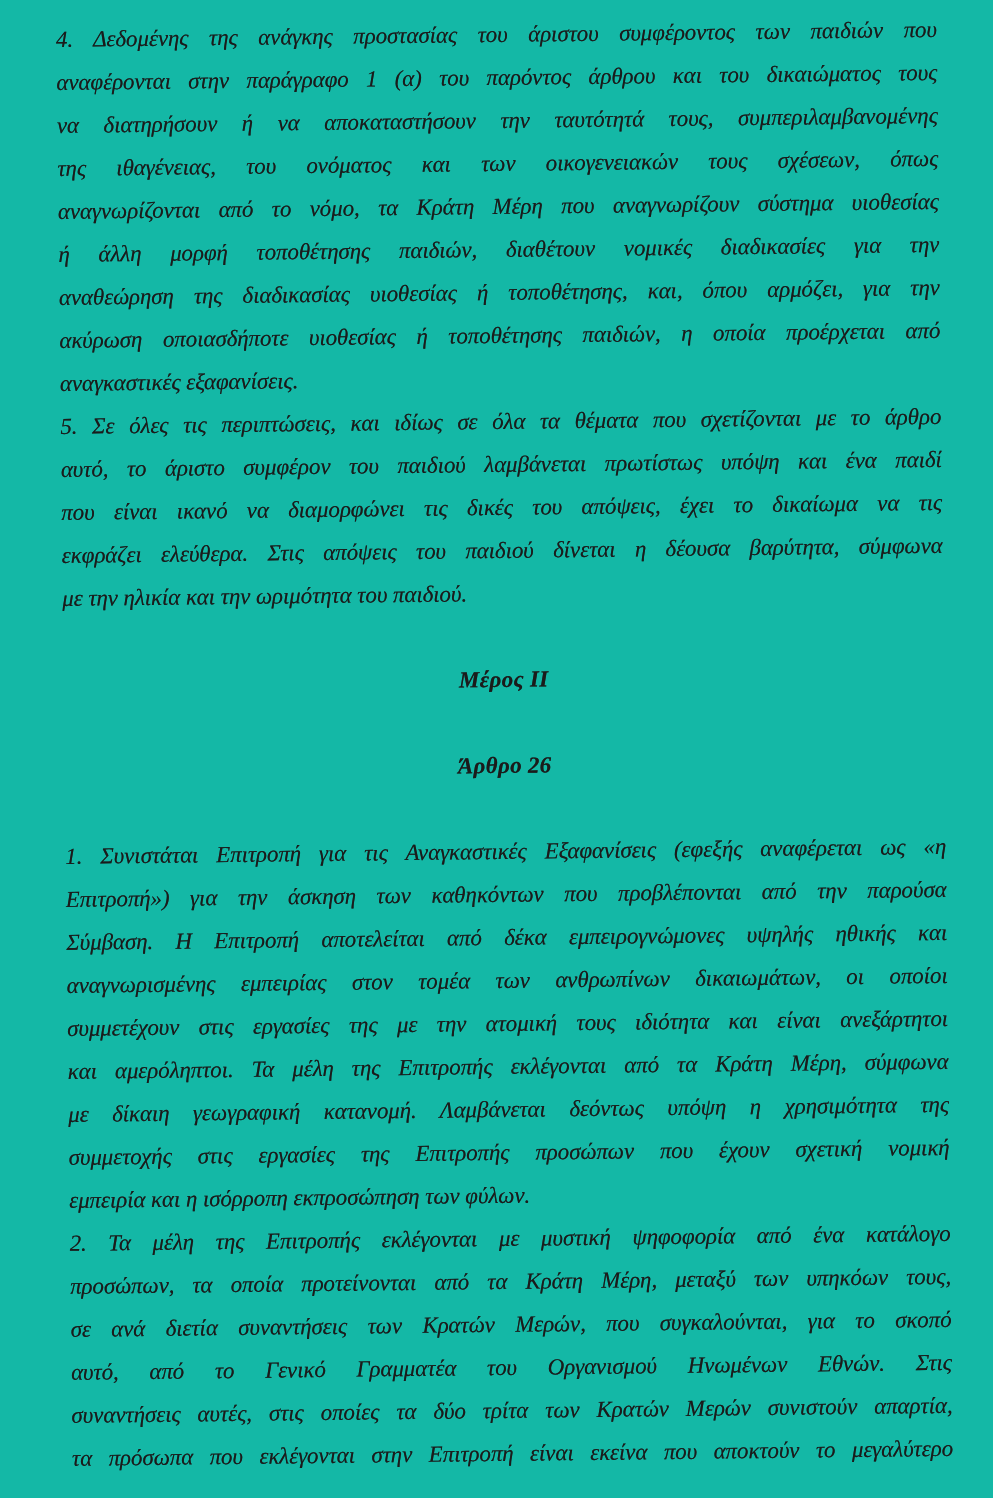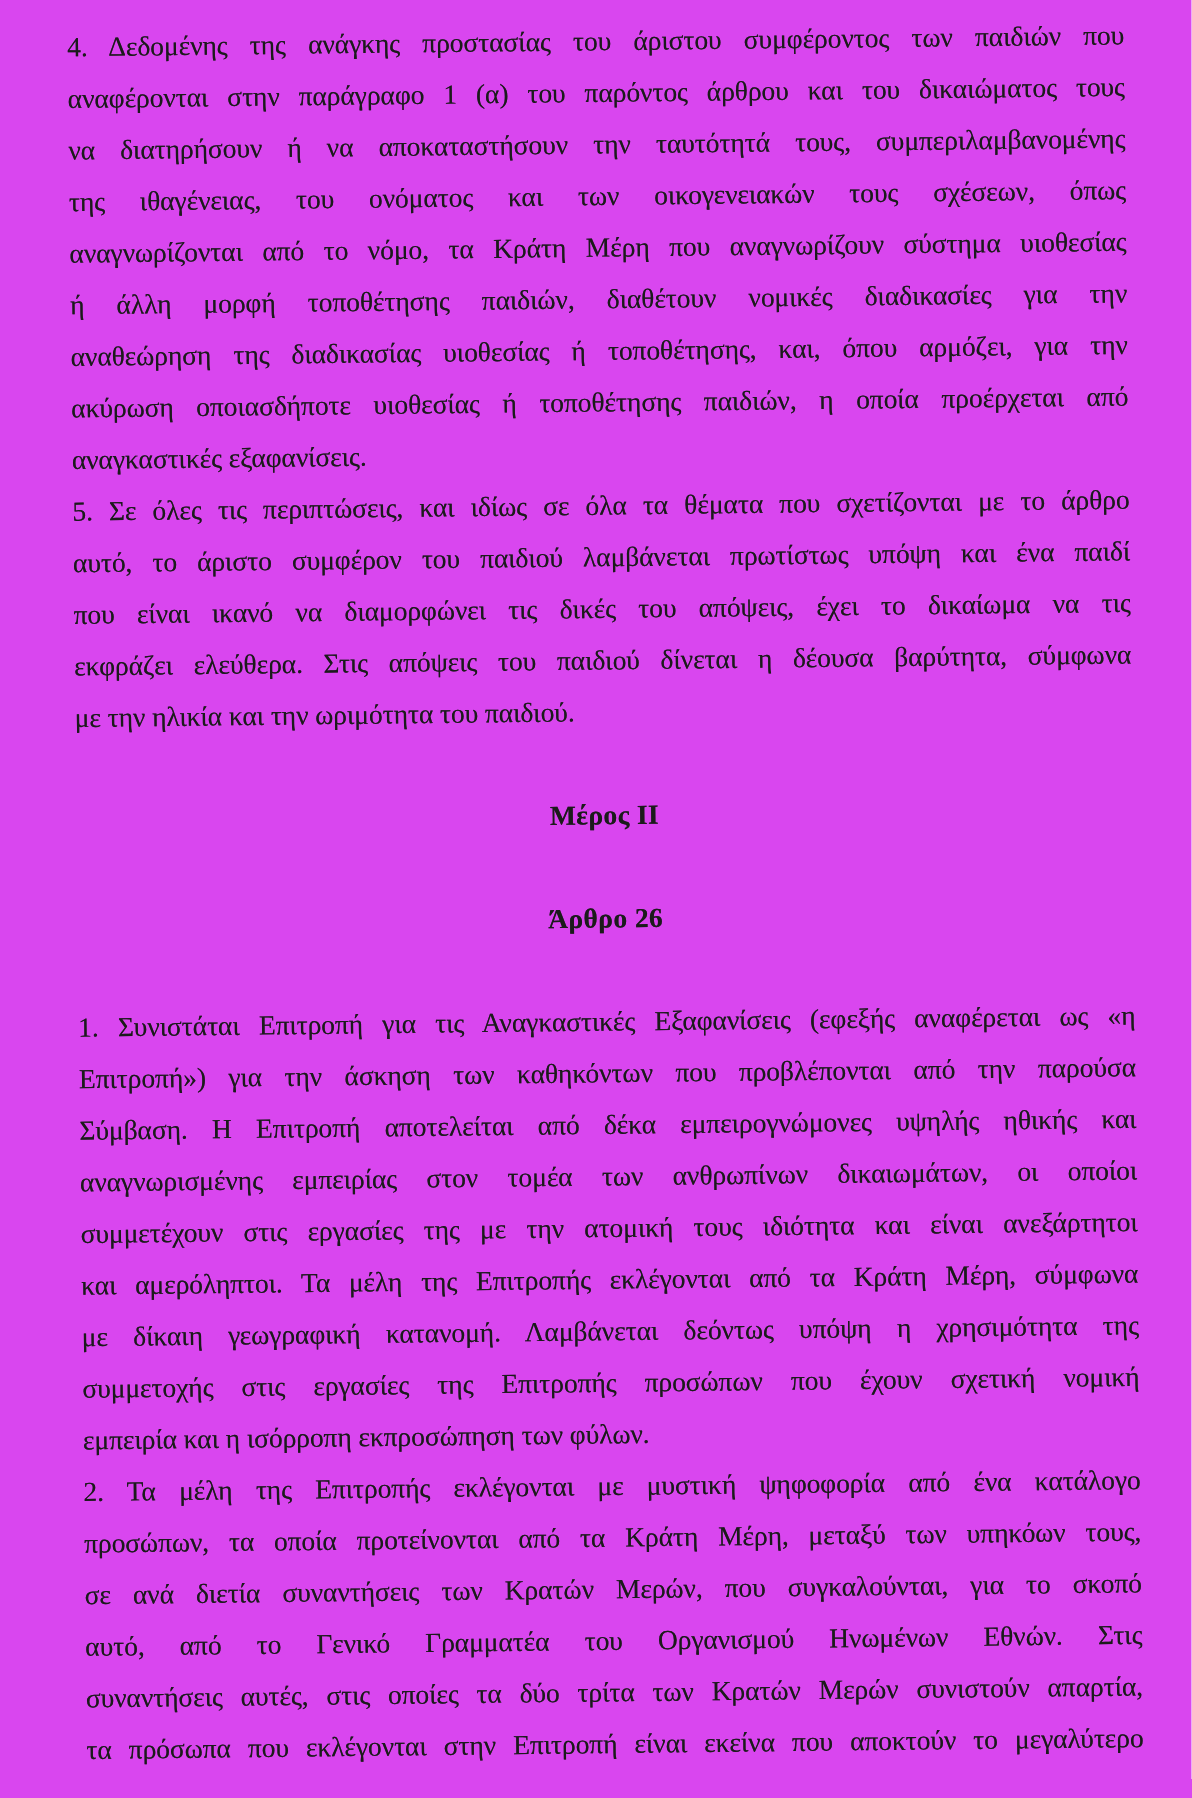--- a/index.html
+++ b/index.html
@@ -9,22 +9,23 @@
   }
   body {
     width: 993px;
     height: 1498px;
     overflow: hidden;
   }
   .sheet {
     position: relative;
     width: 993px;
     height: 1498px;
-    background: #d946ef;
+    background: #14b8a6;
     overflow: hidden;
+    font-style: italic;
   }
   .scan-skew {
     position: absolute;
     left: 0; top: 0;
     width: 100%; height: 100%;
     transform: rotate(-0.65deg);
     transform-origin: 496px 749px;
   }
   .content {
     position: absolute;

